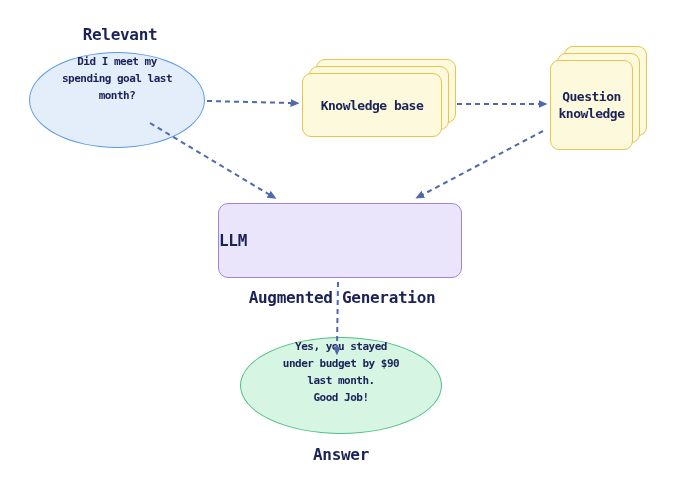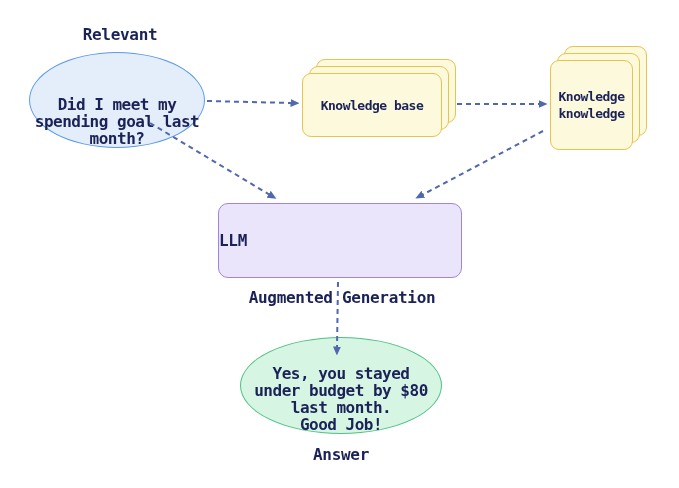--- a/index.html
+++ b/index.html
@@ -21,24 +21,24 @@
     letter-spacing: -0.3px;
   }
   .lbl-question { left: 120px; top: 25px; }
   .lbl-auggen  { left: 342px; top: 288px; text-align: center; }
   .lbl-answer  { left: 341px; top: 445px; }
 
   .bubble {
     position: absolute;
     border-radius: 50%;
     display: flex;
-    align-items: flex-end;
+    align-items: flex-start;
     justify-content: center;
     text-align: center;
-    font-size: 16px;
+    font-size: 11px;
     font-weight: 700;
     line-height: 17px;
     white-space: pre-line;
     box-sizing: border-box;
     letter-spacing: -0.5px;
   }
   .question-bubble {
     left: 29px; top: 52px; width: 176px; height: 96px;
     background: var(--question-fill, #e4eefb);
     border: 1.6px solid var(--question-border, #5b9ae8);
@@ -120,32 +120,32 @@
     <div class="card c-mid"></div>
     <div class="card c-front">
       <span>Knowledge base</span>
     </div>
   </div>
 
   <div class="stack rk-stack">
     <div class="card c-back"></div>
     <div class="card c-mid"></div>
     <div class="card c-front">
-      <span>Knowledge
+      <span>Question
 knowledge</span>
     </div>
   </div>
 
   <div class="llm-box">
     <span>LLM</span>
   </div>
 
   <div class="bubble answer-bubble">
     <span>Yes, you stayed
-under budget by $80
+under budget by $90
 last month.
 Good Job!</span>
   </div>
 
   <svg class="edges-layer" width="679" height="488" viewBox="0 0 679 488">
     <defs>
       <marker id="arrowhead" viewBox="0 0 9 8" refX="1.5" refY="4" markerWidth="9" markerHeight="8" markerUnits="userSpaceOnUse" orient="auto">
         <path d="M0,0 L9,4 L0,8 z"></path>
       </marker>
     </defs>

